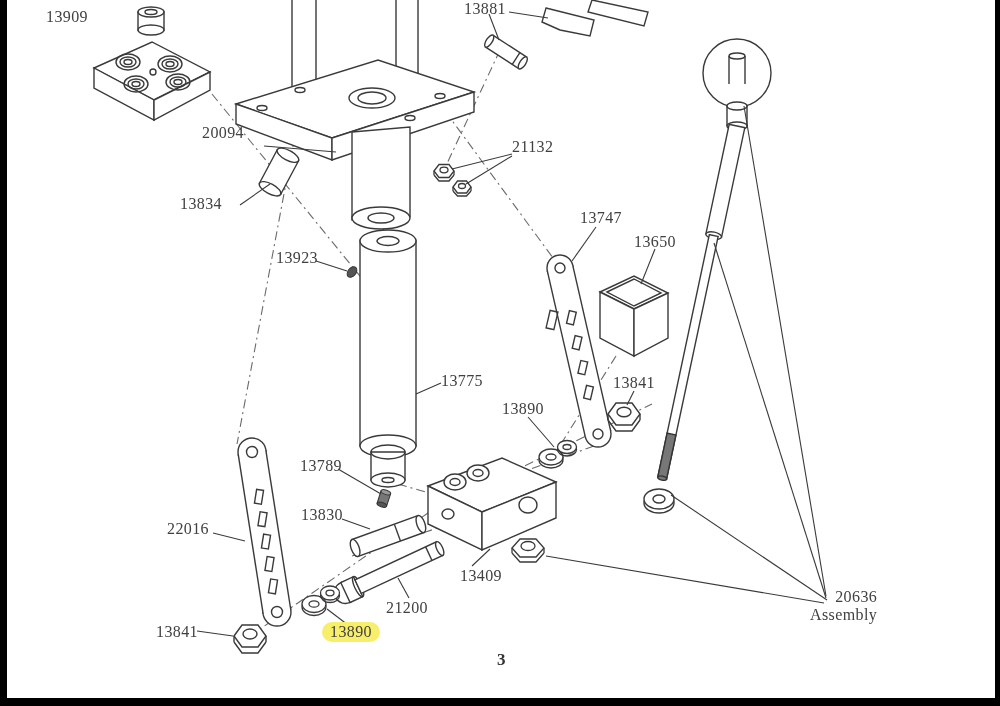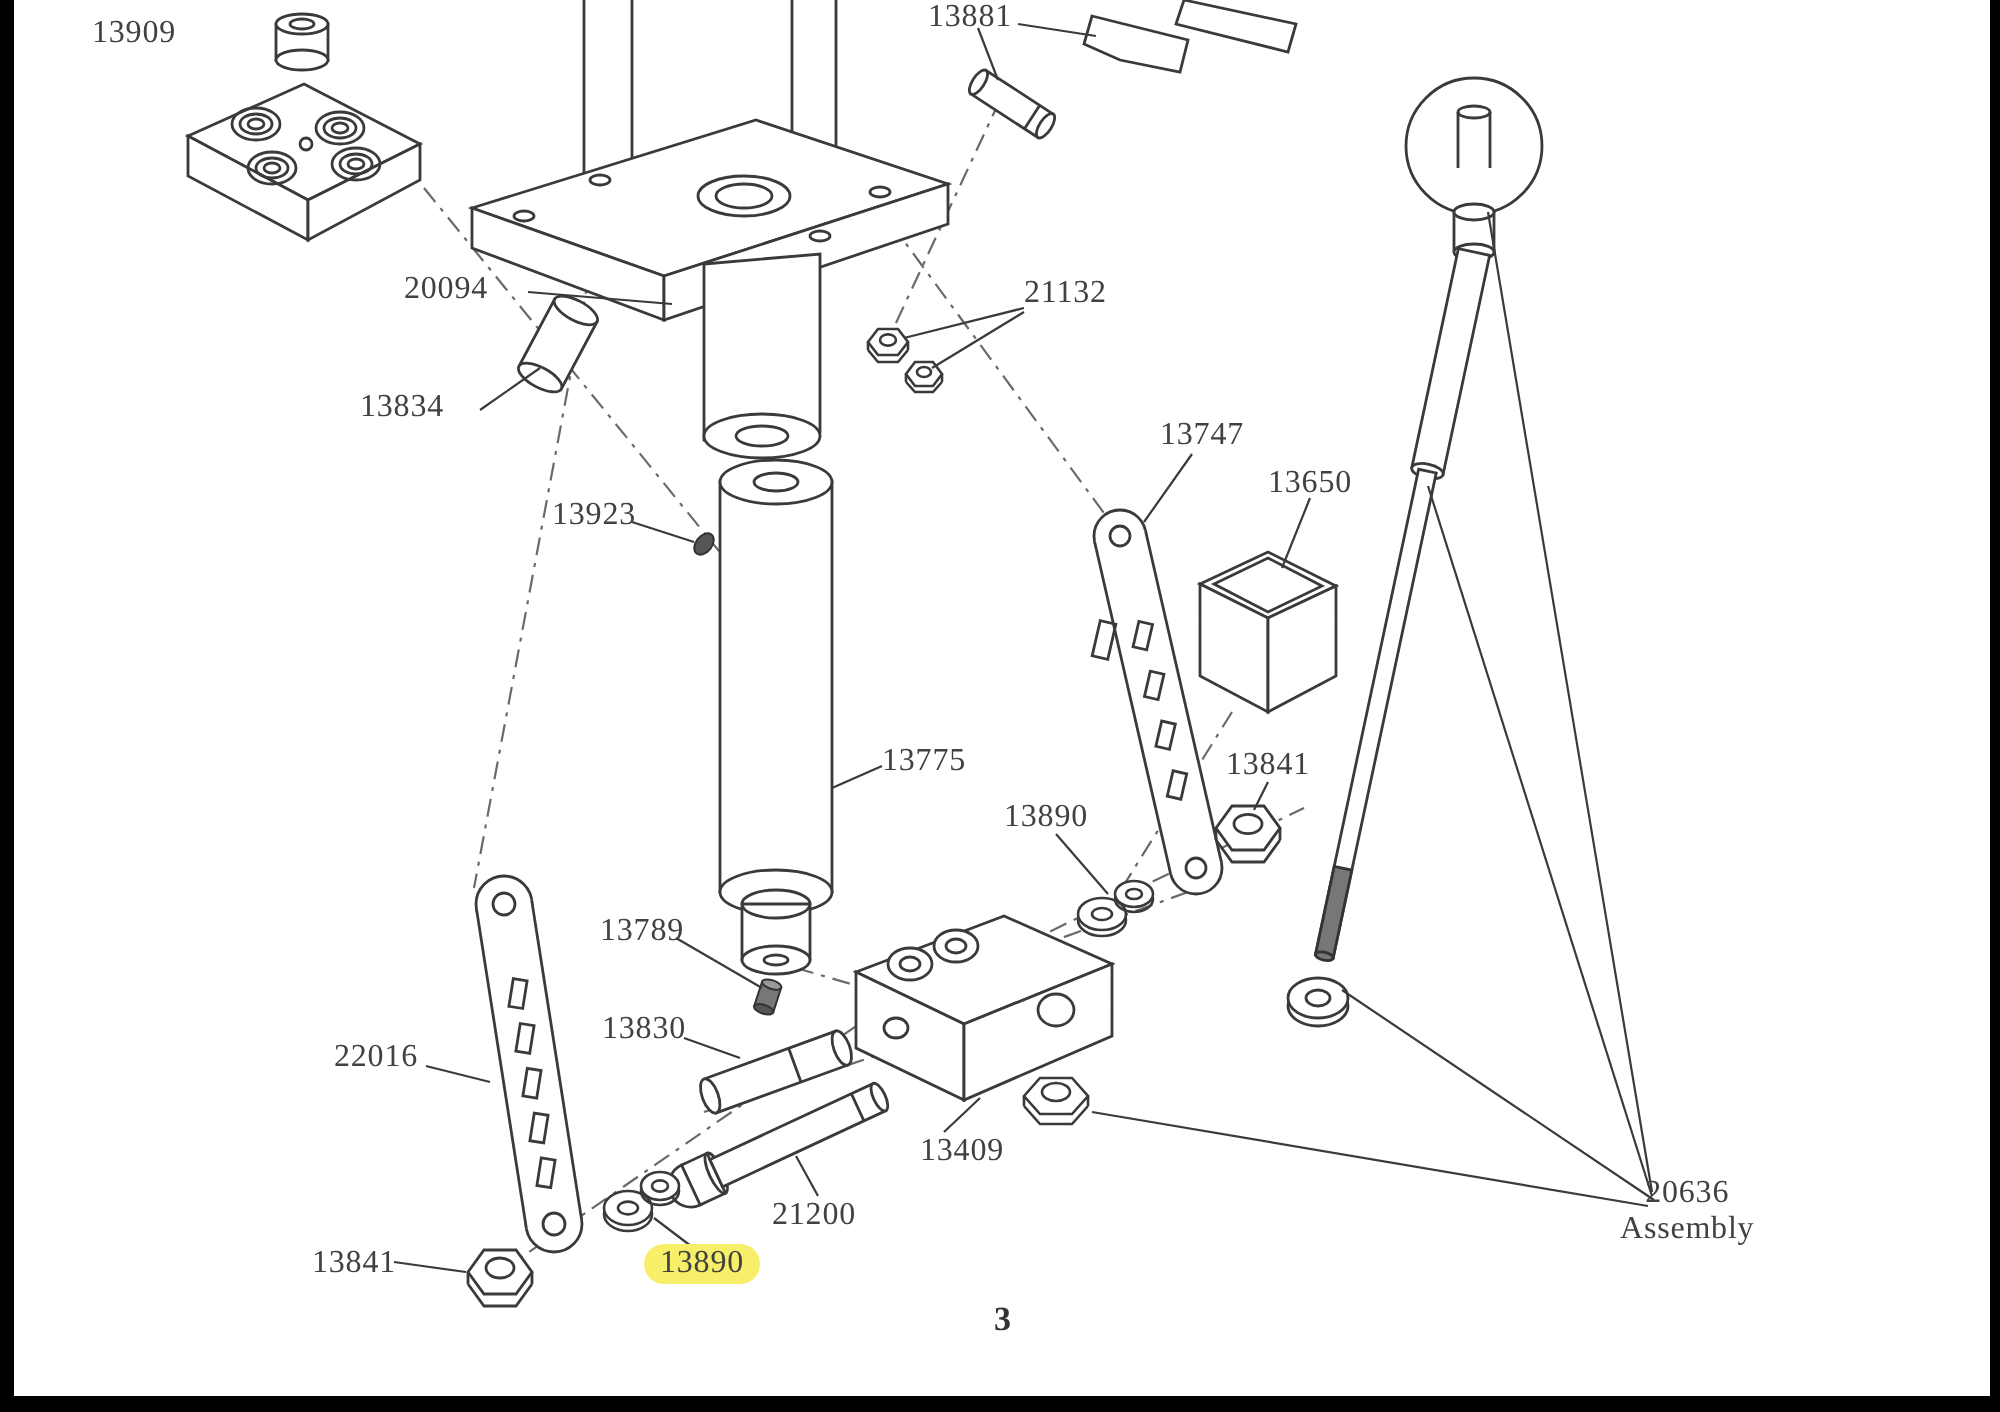--- a/index.html
+++ b/index.html
@@ -5,21 +5,21 @@
   html,body{margin:0;padding:0;background:#222;}
   .stage{position:relative;width:1000px;height:706px;background:#fff;overflow:hidden;
          font-family:"Liberation Serif",serif;}
   .edge{position:absolute;background:#000;}
   .edge.left{left:0;top:0;width:7px;height:706px;}
   .edge.right{right:0;top:0;width:5px;height:706px;}
   .edge.bottom{left:0;bottom:0;width:1000px;height:8px;}
   svg.art{position:absolute;left:0;top:0;}
   .label{position:absolute;font-size:16px;color:#414141;white-space:nowrap;letter-spacing:.4px;}
   .label.hl{background:#f7ee6a;border-radius:11px;padding:1px 8px;}
-  .assembly{text-align:center;line-height:1.12;}
+  .assembly{text-align:right;line-height:1.12;}
   .pageno{font-weight:bold;font-size:17px;color:#333;}
 </style>
 </head>
 <body>
 
 <div class="stage">
 
   <svg class="art" width="1000" height="706" viewBox="0 0 1000 706">
 
     <g stroke="#6a6a6a" stroke-width="1.1" stroke-dasharray="9 4 2 4" fill="none">
@@ -269,21 +269,21 @@
       <line x1="509" y1="12" x2="548" y2="18"></line>
       <line x1="826" y1="596" x2="744" y2="106"></line>
       <line x1="826" y1="598" x2="714" y2="243"></line>
       <line x1="827" y1="600" x2="671" y2="495"></line>
       <line x1="824" y1="603" x2="546" y2="556"></line>
     </g>
   </svg>
 
   <div class="label" style="left:46px;top:8px">13909</div>
   <div class="label" style="left:464px;top:0px">13881</div>
-  <div class="label" style="left:202px;top:136px">20094</div>
+  <div class="label" style="left:202px;top:124px">20094</div>
   <div class="label" style="left:512px;top:138px">21132</div>
   <div class="label" style="left:180px;top:195px">13834</div>
   <div class="label" style="left:276px;top:249px">13923</div>
   <div class="label" style="left:580px;top:209px">13747</div>
   <div class="label" style="left:634px;top:233px">13650</div>
   <div class="label" style="left:441px;top:372px">13775</div>
   <div class="label" style="left:613px;top:374px">13841</div>
   <div class="label" style="left:502px;top:400px">13890</div>
   <div class="label" style="left:300px;top:457px">13789</div>
   <div class="label" style="left:301px;top:506px">13830</div>

